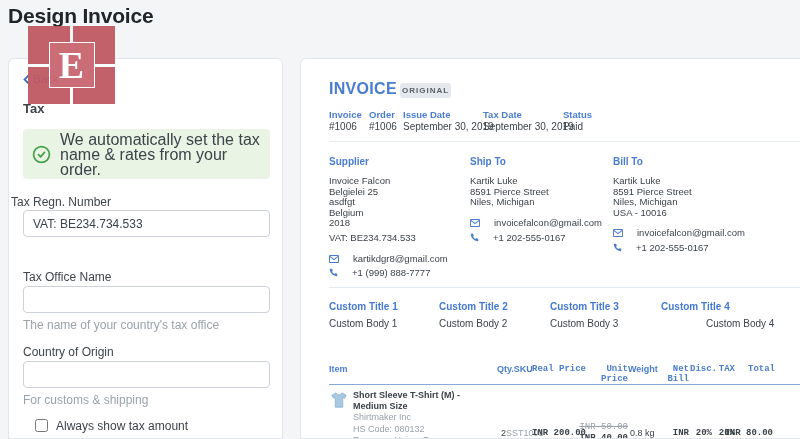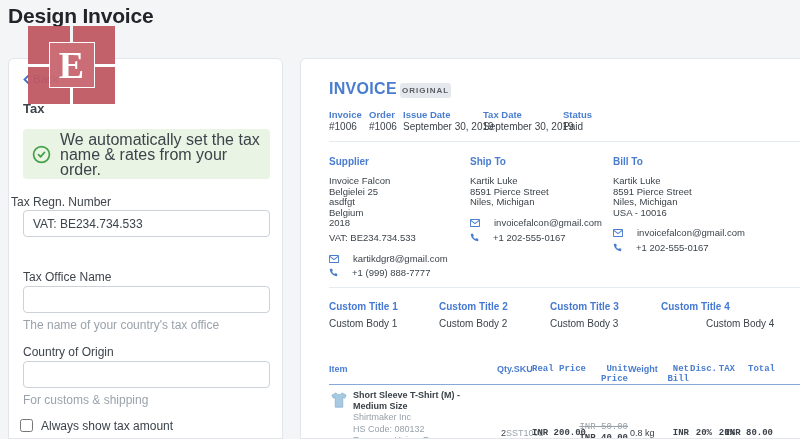--- a/index.html
+++ b/index.html
@@ -26,21 +26,21 @@
   .back-link { left:14px; top:14px; font-size:11.5px; color:#3d6fc8; display:flex; align-items:center; gap:3px; cursor:pointer; }
   .side-title { left:14px; top:42px; font-size:13px; font-weight:700; color:#3f454c; }
   .alert { left:14px; top:70px; width:247px; height:50px; background:#e9f4e4; border-radius:4px;
            display:flex; align-items:center; gap:9px; padding:7px 9px; }
   .alert svg { flex:0 0 auto; }
   .alert-text { font-size:16px; line-height:15px; color:#3c434a; }
   .fld-label  { font-size:12px; color:#3f454c; }
   .fld-input  { width:247px; height:27px; border:1px solid #ccd2d8; border-radius:4px; background:#fff;
                 font-size:12px; color:#3c434a; padding:0 9px; outline:none; }
   .fld-help   { font-size:12px; color:#9aa3ab; }
-  .chk-row { left:11px; top:360px; display:flex; align-items:flex-start; gap:8px; }
+  .chk-row { left:26px; top:360px; display:flex; align-items:flex-start; gap:8px; }
   .chk-row input { width:13px; height:13px; accent-color:#4a7dcf; }
   .chk-row label { font-size:12px; color:#3c434a; }
 
   
   .inv-title { left:28px; top:21px; font-size:16px; font-weight:700; color:#4a7dcf; letter-spacing:.3px; }
   .inv-badge { left:99px; top:24px; background:#e5e8ec; border-radius:3px; padding:3px 2px;
                font-size:8px; font-weight:700; letter-spacing:1px; color:#5a6067; }
   .meta-label { top:50px; font-size:9.5px; font-weight:700; color:#4a7dcf; }
   .meta-value { top:62px; font-size:10px;  color:#3c434a; }
   .divider { left:28px; right:5px; height:1px; background:#e4ebf2; }

